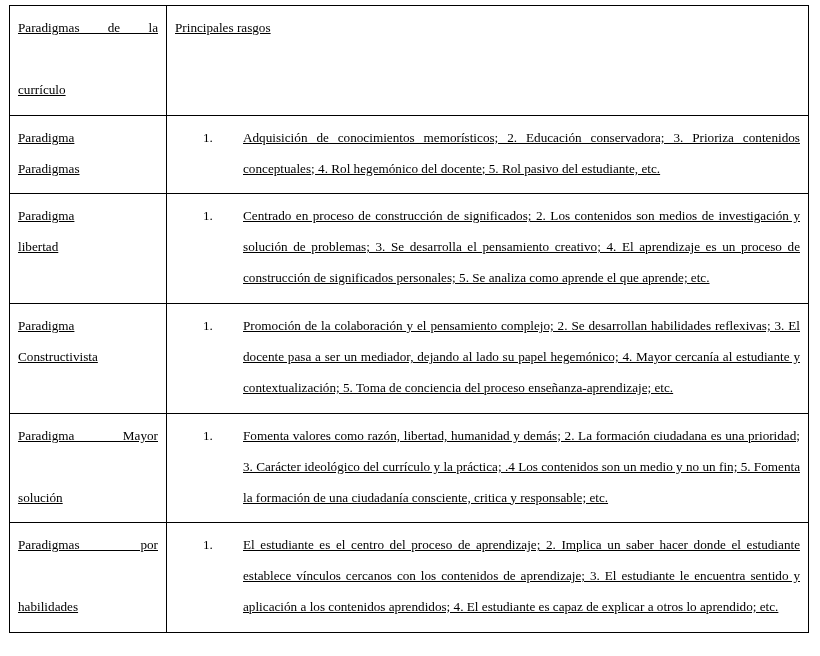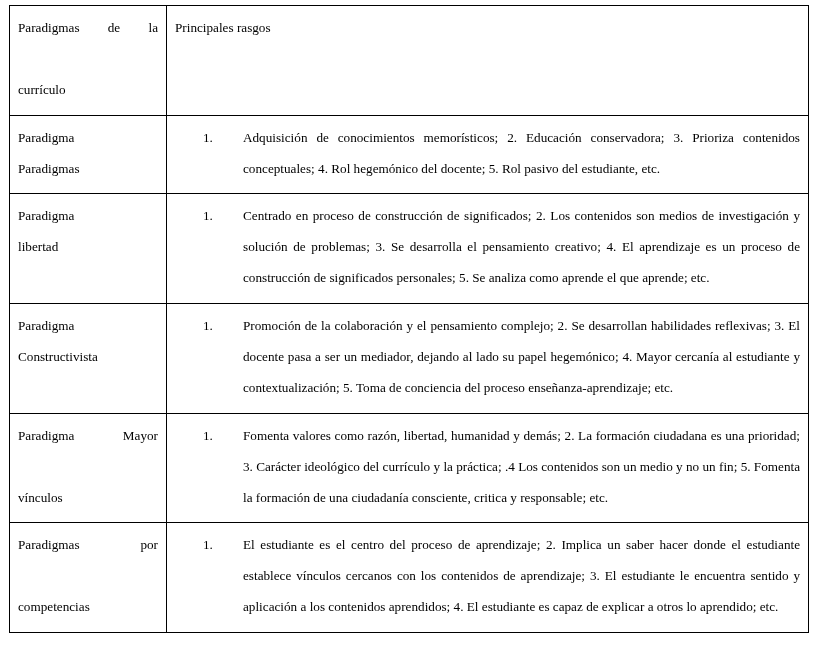--- a/index.html
+++ b/index.html
@@ -31,20 +31,21 @@
   }
   table.paradigm-table td,
   table.paradigm-table th {
     border: 1px solid #000000;
     vertical-align: top;
     padding: 7px 8px 9px 8px;
     line-height: 2.34;
     text-align: justify;
     text-justify: inter-word;
     font-weight: normal;
+    text-decoration: underline;
   }
   col.col-paradigm { width: 157px; }
   col.col-rasgos   { width: 642px; }
 
   thead th {
     font-weight: bold;
     line-height: 2.0;
     padding-top: 5px;
     padding-bottom: 6px;
   }
@@ -180,36 +181,36 @@
               <span class="rasgos-marker">1.</span>
               <span class="rasgos-text">Promoción de la colaboración y el pensamiento complejo; 2. Se desarrollan habilidades reflexivas; 3. El docente pasa a ser un mediador, dejando al lado su papel hegemónico; 4. Mayor cercanía al estudiante y contextualización; 5. Toma de conciencia del proceso enseñanza-aprendizaje; etc.</span>
             </div>
           </div>
         </td>
       </tr>
 
       <tr>
         <td class="cell-paradigm">
           <span class="just-line spread">Paradigma Mayor</span>
-          <span class="plain-line">vínculos</span>
+          <span class="plain-line">solución</span>
         </td>
         <td class="cell-rasgos">
           <div class="rasgos-list">
             <div class="rasgos-item">
               <span class="rasgos-marker">1.</span>
               <span class="rasgos-text">Fomenta valores como razón, libertad, humanidad y demás; 2. La formación ciudadana es una prioridad; 3. Carácter ideológico del currículo y la práctica; .4 Los contenidos son un medio y no un fin; 5. Fomenta la formación de una ciudadanía consciente, critica y responsable; etc.</span>
             </div>
           </div>
         </td>
       </tr>
 
       <tr>
         <td class="cell-paradigm">
           <span class="just-line spread">Paradigmas por</span>
-          <span class="plain-line">competencias</span>
+          <span class="plain-line">habilidades</span>
         </td>
         <td class="cell-rasgos">
           <div class="rasgos-list">
             <div class="rasgos-item">
               <span class="rasgos-marker">1.</span>
               <span class="rasgos-text">El estudiante es el centro del proceso de aprendizaje; 2. Implica un saber hacer donde el estudiante establece vínculos cercanos con los contenidos de aprendizaje; 3. El estudiante le encuentra sentido y aplicación a los contenidos aprendidos; 4. El estudiante es capaz de explicar a otros lo aprendido; etc.</span>
             </div>
           </div>
         </td>
       </tr>

